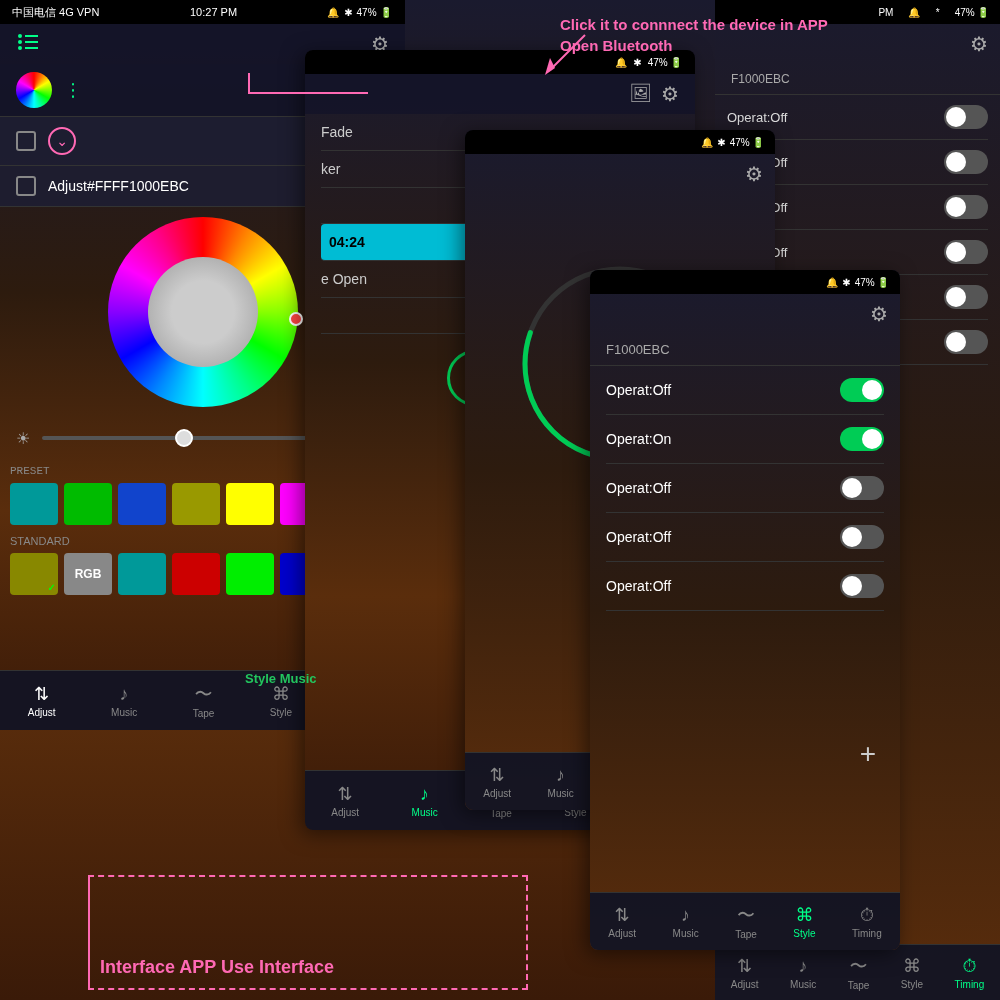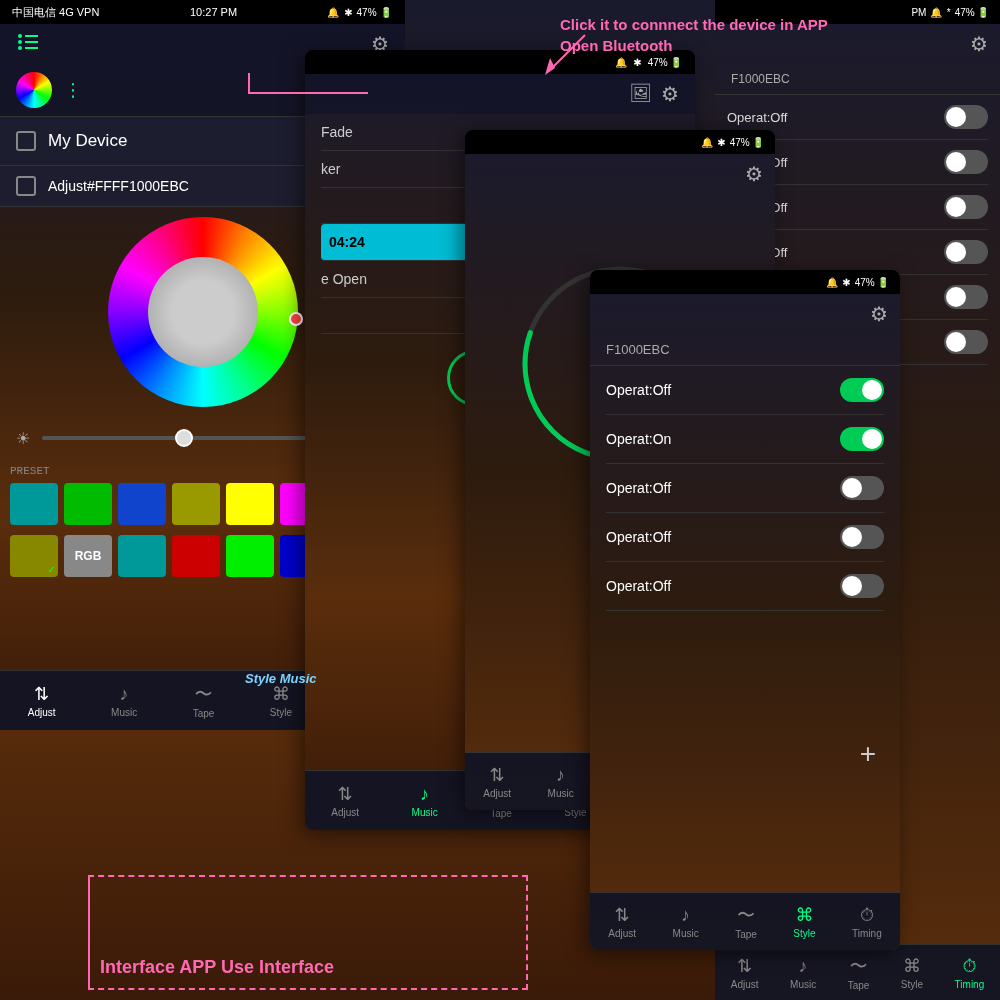--- a/index.html
+++ b/index.html
@@ -579,21 +579,21 @@
       overflow: hidden;
     }
 
     .screen5-status {
       display: flex;
       justify-content: flex-end;
       align-items: center;
       padding: 4px 10px;
       background: #000;
       height: 24px;
-      gap: 4px;
+      gap: 15px;
     }
     .screen5-status span { color: #fff; font-size: 10px; }
 
     .screen5-header { display: flex; justify-content: flex-end; padding: 8px 12px; }
 
     .device-id-row5 {
       padding: 8px 16px;
       color: #aaa;
       font-size: 12px;
       border-bottom: 1px solid #333;
@@ -619,25 +619,24 @@
       display: flex;
       align-items: center;
       justify-content: space-around;
     }
 
     
     .style-music-label {
       position: absolute;
       left: 245px;
       top: 671px;
-      color: #7dd3fc;
+      color: #22c55e;
       font-size: 13px;
       font-weight: 600;
       z-index: 60;
-      font-style: italic;
     }
 
     
     .bt-annotation {
       position: absolute;
       top: 14px;
       left: 560px;
       z-index: 70;
     }
     .bt-annotation-text {
@@ -751,21 +750,20 @@
     <span class="gear-icon">⚙</span>
   </div>
 
   <div class="group-manage-row">
     <div class="color-wheel-small"></div>
     <span class="vertical-dots">⋮</span>
   </div>
 
   <div class="my-device-row">
     <div class="device-icon"></div>
-    <span class="my-device-text">My Device</span>
     <div class="chevron-circle">
       <span>⌄</span>
     </div>
   </div>
 
   <div class="triones-row">
     <div class="triones-icon"></div>
     <span class="triones-text">Adjust#FFFF1000EBC</span>
     <span class="link-icon">🔗</span>
   </div>
@@ -794,20 +792,21 @@
       <div class="swatch" style="background:#00bb00;"></div>
       <div class="swatch" style="background:#1144cc;"></div>
       <div class="swatch" style="background:#999900;"></div>
       <div class="swatch" style="background:#ffff00;"></div>
       <div class="swatch" style="background:#ff00ff;"></div>
       <div class="swatch" style="background:#00ff44;"></div>
     </div>
   </div>
 
   <div class="standard-section">
+    <div class="standard-label">STANDARD</div>
     <div class="standard-swatches">
       <div class="swatch swatch-check" style="background:#888800; position:relative;">
         <span style="position:absolute;bottom:2px;right:2px;color:#00ff00;font-size:10px;">✓</span>
       </div>
       <div class="swatch-rgb">RGB</div>
       <div class="swatch" style="background:#009999;"></div>
       <div class="swatch" style="background:#cc0000;"></div>
       <div class="swatch" style="background:#00ee00;"></div>
       <div class="swatch" style="background:#0000cc;"></div>
     </div>

